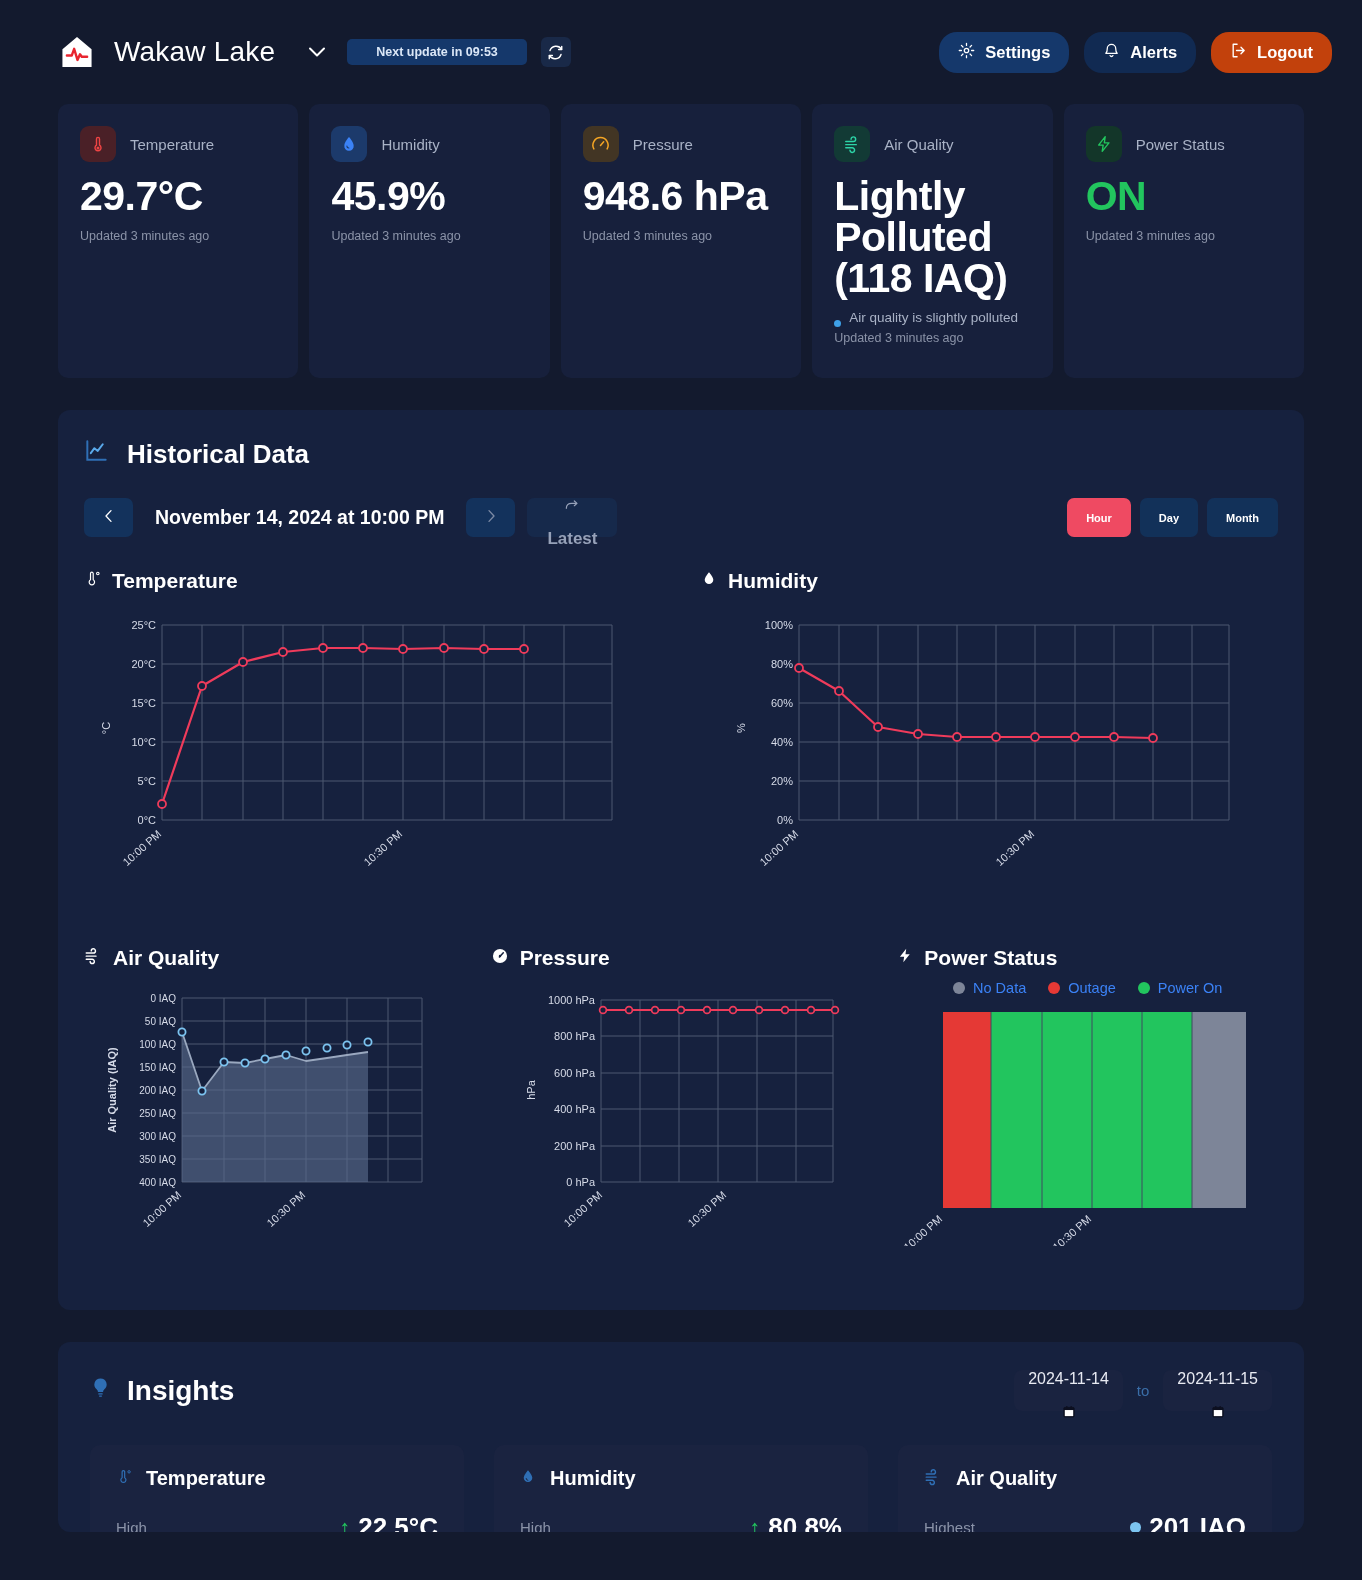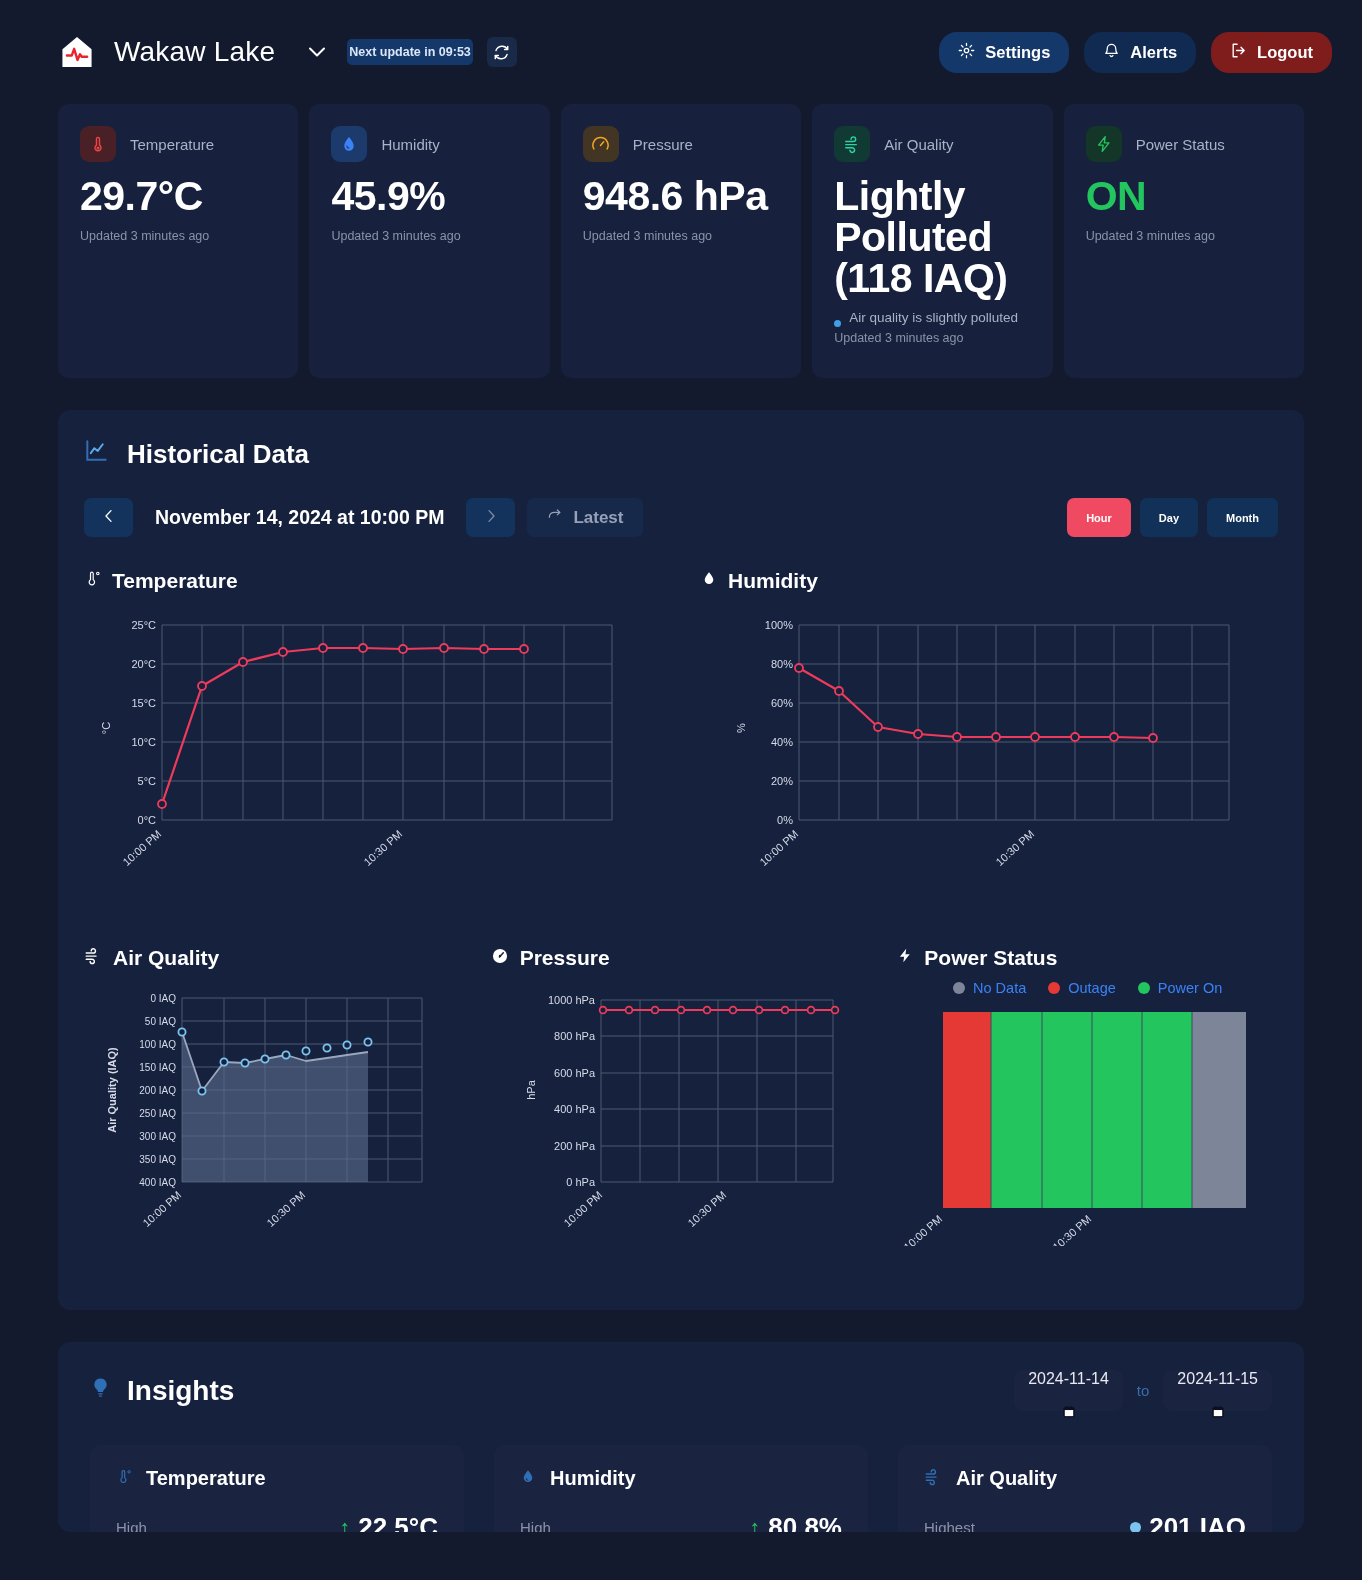--- a/index.html
+++ b/index.html
@@ -23,21 +23,21 @@
   .brand { display: flex; align-items: center; gap: 18px; justify-content: flex-end; }
   .logo-house { width: 38px; height: 38px; display: block; }
   .site-title { font-size: 28px; font-weight: 400; color: #ffffff; letter-spacing: .2px; }
   .chev { margin-left: 30px; cursor: pointer; display: flex; align-items: center; }
   .next-update {
     margin-left: 18px;
     background: #15386b;
     color: #dbe7f7;
     font-size: 12.5px;
     font-weight: 700;
-    padding: 6px 2px;
+    padding: 6px 29px;
     border-radius: 5px;
     white-space: nowrap;
   }
   .refresh-btn {
     margin-left: 14px;
     width: 30px; height: 30px;
     border-radius: 6px;
     background: #192948;
     display: flex; align-items: center; justify-content: center;
     cursor: pointer;
@@ -50,21 +50,21 @@
     border-radius: 18px;
     font-size: 16.5px;
     font-weight: 700;
     color: #ffffff;
     cursor: pointer;
     border: none;
     font-family: "Liberation Sans", sans-serif;
   }
   .hbtn.settings { background: #15386b; }
   .hbtn.alerts { background: #112a52; }
-  .hbtn.logout { background: #7f1d1d; }
+  .hbtn.logout { background: #c2410c; }
 
   
   .status-row {
     display: flex;
     gap: 11px;
     padding: 0 58px;
   }
   .scard {
     flex: 1 1 0;
     background: #17203c;
@@ -125,20 +125,21 @@
     padding: 0 22px; white-space: nowrap;
   }
   .latest-btn {
     margin-left: 12px;
     background: #16294b;
     border-radius: 7px;
     height: 39px; padding: 0 20px;
     display: flex; align-items: center; gap: 10px;
     color: #96a1b8; font-size: 17px; font-weight: 700;
     cursor: pointer;
+    flex-direction: column;
   }
   .range-group { margin-left: auto; display: flex; gap: 9px; }
   .range-btn {
     height: 39px; padding: 0 19px;
     border-radius: 7px;
     display: flex; align-items: center; justify-content: center;
     font-size: 11px; font-weight: 700; color: #ffffff;
     background: #123159; cursor: pointer;
   }
   .range-btn.active { background: #ef4a62; }

